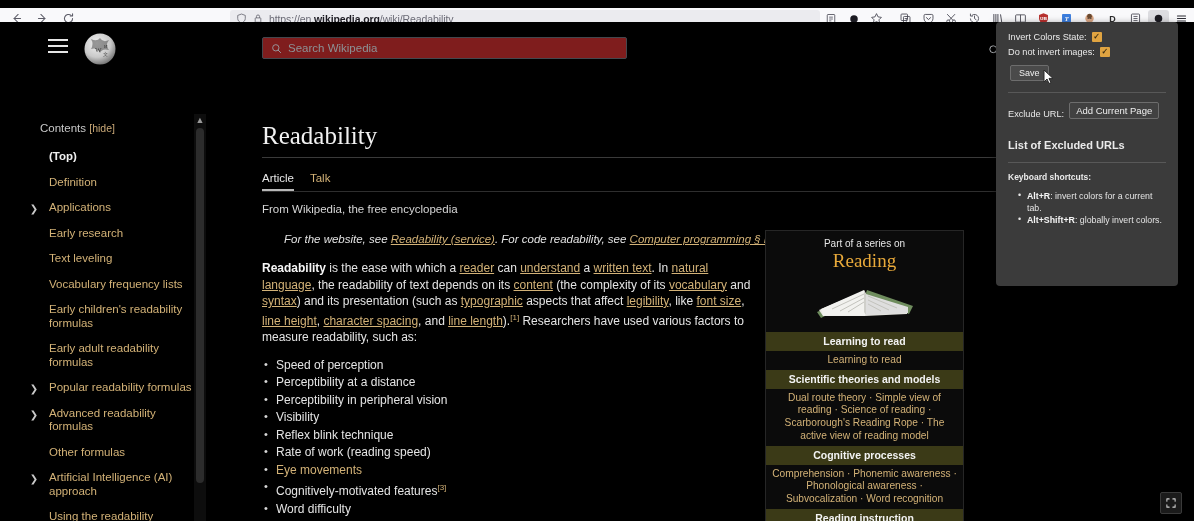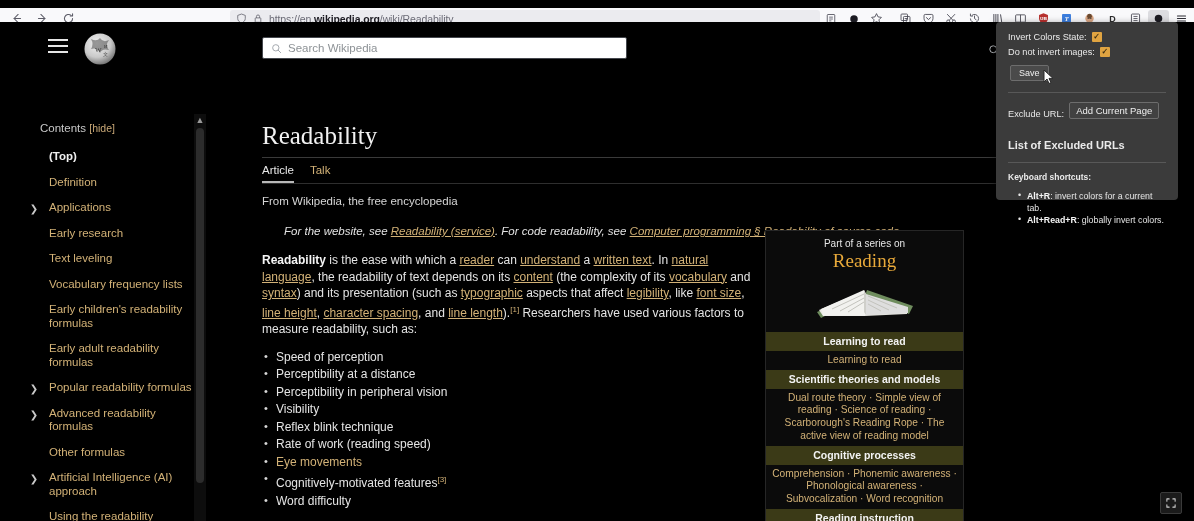--- a/index.html
+++ b/index.html
@@ -79,21 +79,21 @@
     position: absolute; left: 83px; top: 10px;
     width: 34px; height: 34px;
   }
   .search-box {
     position: absolute; left: 262px; top: 15px;
     width: 365px; height: 22px;
     border: 1px solid #44474d;
     border-radius: 2px;
     display: flex; align-items: center;
     gap: 6px; padding: 0 8px;
-    background: #ffffff;
+    background: #7f1d1d;
   }
   .search-box .s-icon { color: #9aa0a6; display: flex; }
   .search-placeholder { font-size: 11.5px; color: #8d9296; }
   .header-search-right {
     position: absolute; left: 988px; top: 20px;
     color: #b9bcc0;
   }
 
   
   .content-row { display: flex; }
@@ -164,21 +164,21 @@
     padding-bottom: 3px;
   }
   .lang-btn .xa {
     font-size: 13px; font-weight: 400; color: #e0e0e0;
     letter-spacing: -1px;
   }
   .lang-btn .chev { font-size: 9px; color: #cfcfcf; }
 
   .tabs-row {
     display: flex; justify-content: space-between; align-items: flex-start;
-    margin-top: 6px;
+    margin-top: 14px;
     border-bottom: 1px solid #2e2e2e;
     padding-bottom: 0;
     gap: 30px;
   }
   .tabs-left, .tabs-right { display: flex; gap: 16px; }
   .tab {
     font-size: 11.5px; padding-bottom: 5px;
     color: #d3b277;
   }
   .tab.selected { color: #e8e8e8; border-bottom: 2px solid #b8b8b8; }
@@ -249,21 +249,21 @@
     background: #1b1b1b; border: 1px solid #3a3a3a;
     border-radius: 2px;
     display: flex; align-items: center; justify-content: center;
     color: #cfcfcf;
   }
 
   
   .popup {
     position: absolute;
     left: 996px; top: 22px;
-    width: 182px; height: 178px;
+    width: 182px; height: 264px;
     background: #3b3b3b;
     border-radius: 4px;
     box-shadow: 0 3px 9px rgba(0,0,0,.6);
     padding: 10px 12px;
     font-size: 9px;
     color: #e8e8e8;
   }
   .pp-row {
     display: flex; align-items: center; gap: 5px;
     margin-bottom: 5px;
@@ -668,15 +668,15 @@
     <button class="pp-addbtn">Add Current Page</button>
   </div>
 
   <div class="pp-sub">List of Excluded URLs</div>
 
   <hr class="pp-hr">
 
   <div class="pp-ks">Keyboard shortcuts:</div>
   <ul class="pp-list">
     <li><b>Alt+R</b><span>: invert colors for a current tab.</span></li>
-    <li><b>Alt+Read+R</b><span>: globally invert colors.</span></li>
+    <li><b>Alt+Shift+R</b><span>: globally invert colors.</span></li>
   </ul>
 </div>
 
 </body></html>

